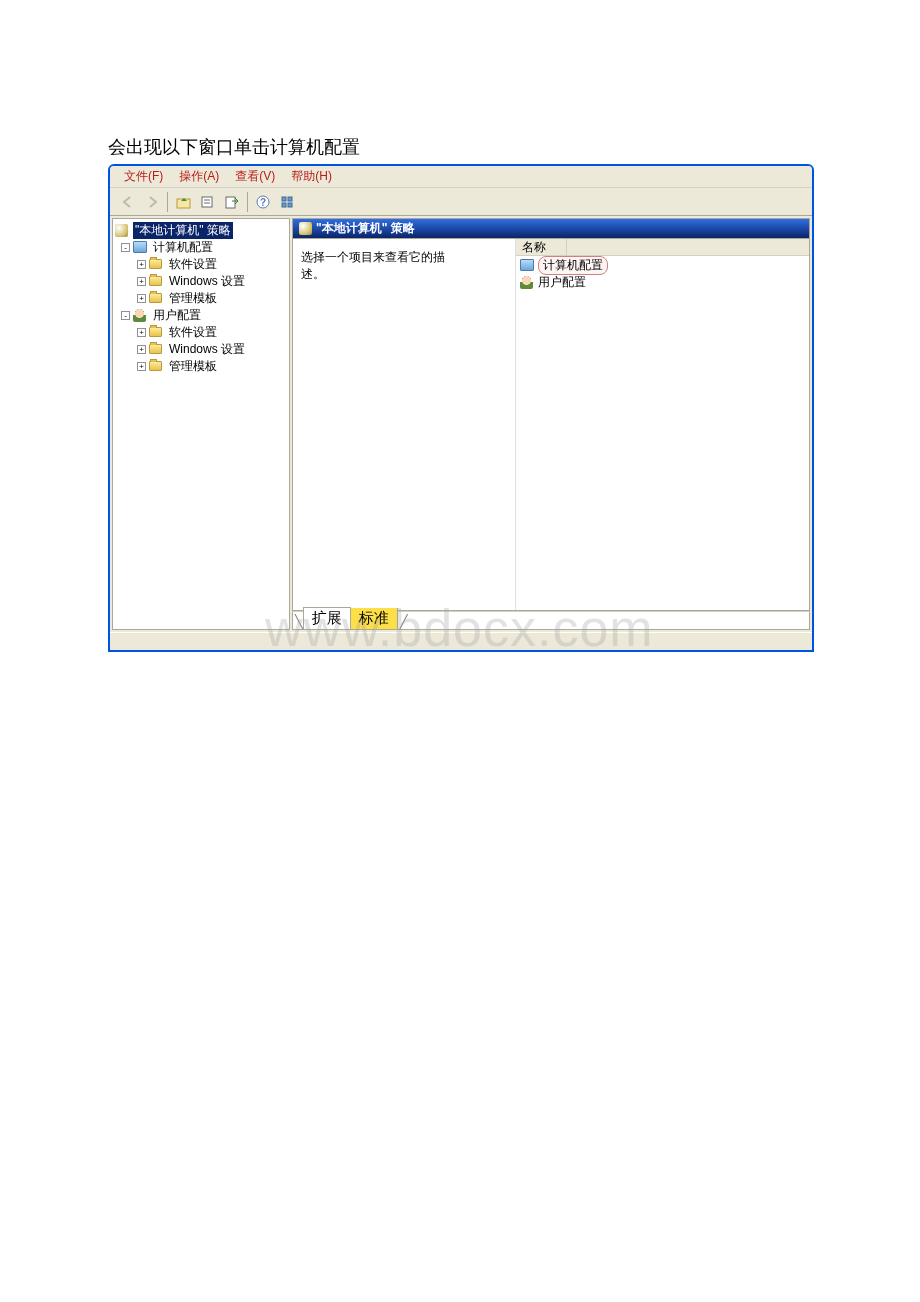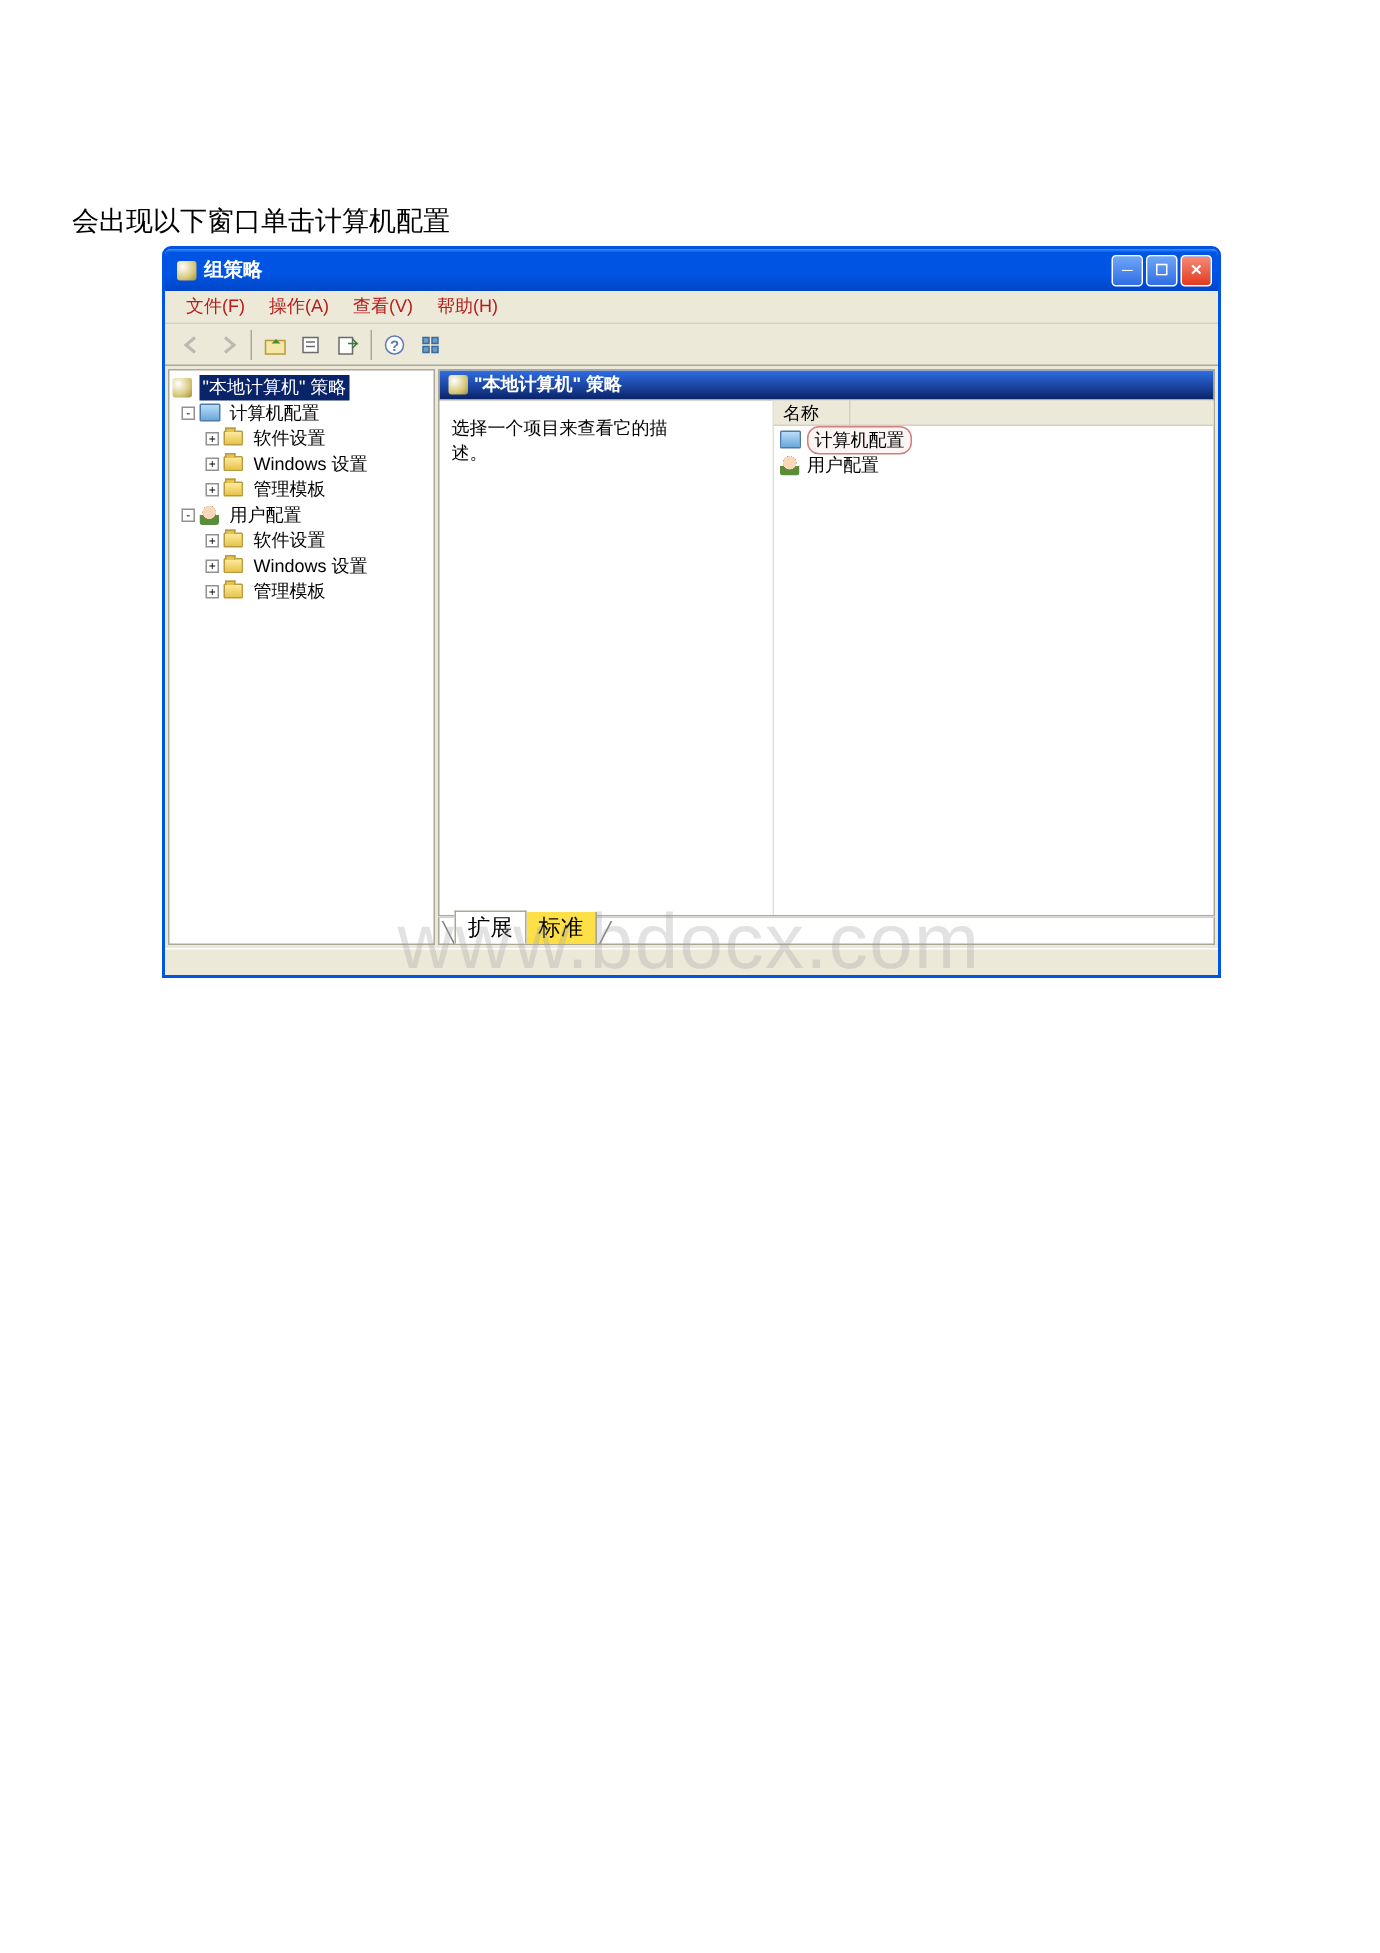--- a/index.html
+++ b/index.html
@@ -3,21 +3,21 @@
   <meta charset="utf-8">
   <style>
     * { margin: 0; padding: 0; box-sizing: border-box; }
     body {
       background: #fff;
       font-family: "SimSun", "宋体", Arial, sans-serif;
       font-size: 12px;
     }
     .page-caption {
       font-size: 18px;
-      margin: 135px 0 5px 48px;
+      margin: 135px 0 5px 108px;
       color: #000;
     }
     .window {
       width: 706px;
       height: 488px;
       margin-left: 108px;
       border: 2px solid #0054e3;
       border-radius: 6px 6px 0 0;
       overflow: hidden;
       display: flex;
@@ -259,32 +259,20 @@
                   linear-gradient(to bottom, transparent 50%, #5a8c3a 50%);
       border-radius: 2px;
     }
   </style>
 </head>
 <body>
 
 <div class="page-caption">会出现以下窗口单击计算机配置</div>
 
 <div class="window">
-  <div class="titlebar">
-    <span class="titlebar-icon">
-      <span class="policy-icon"></span>
-    </span>
-    <span class="titlebar-title">组策略</span>
-    <span class="spacer"></span>
-    <div class="win-btns">
-      <div class="win-btn min">─</div>
-      <div class="win-btn max">☐</div>
-      <div class="win-btn close">✕</div>
-    </div>
-  </div>
 
   <div class="menubar">
     <div class="menu-item">文件(F)</div>
     <div class="menu-item">操作(A)</div>
     <div class="menu-item">查看(V)</div>
     <div class="menu-item">帮助(H)</div>
   </div>
 
   <div class="toolbar">
     <div class="tb-btn disabled">

